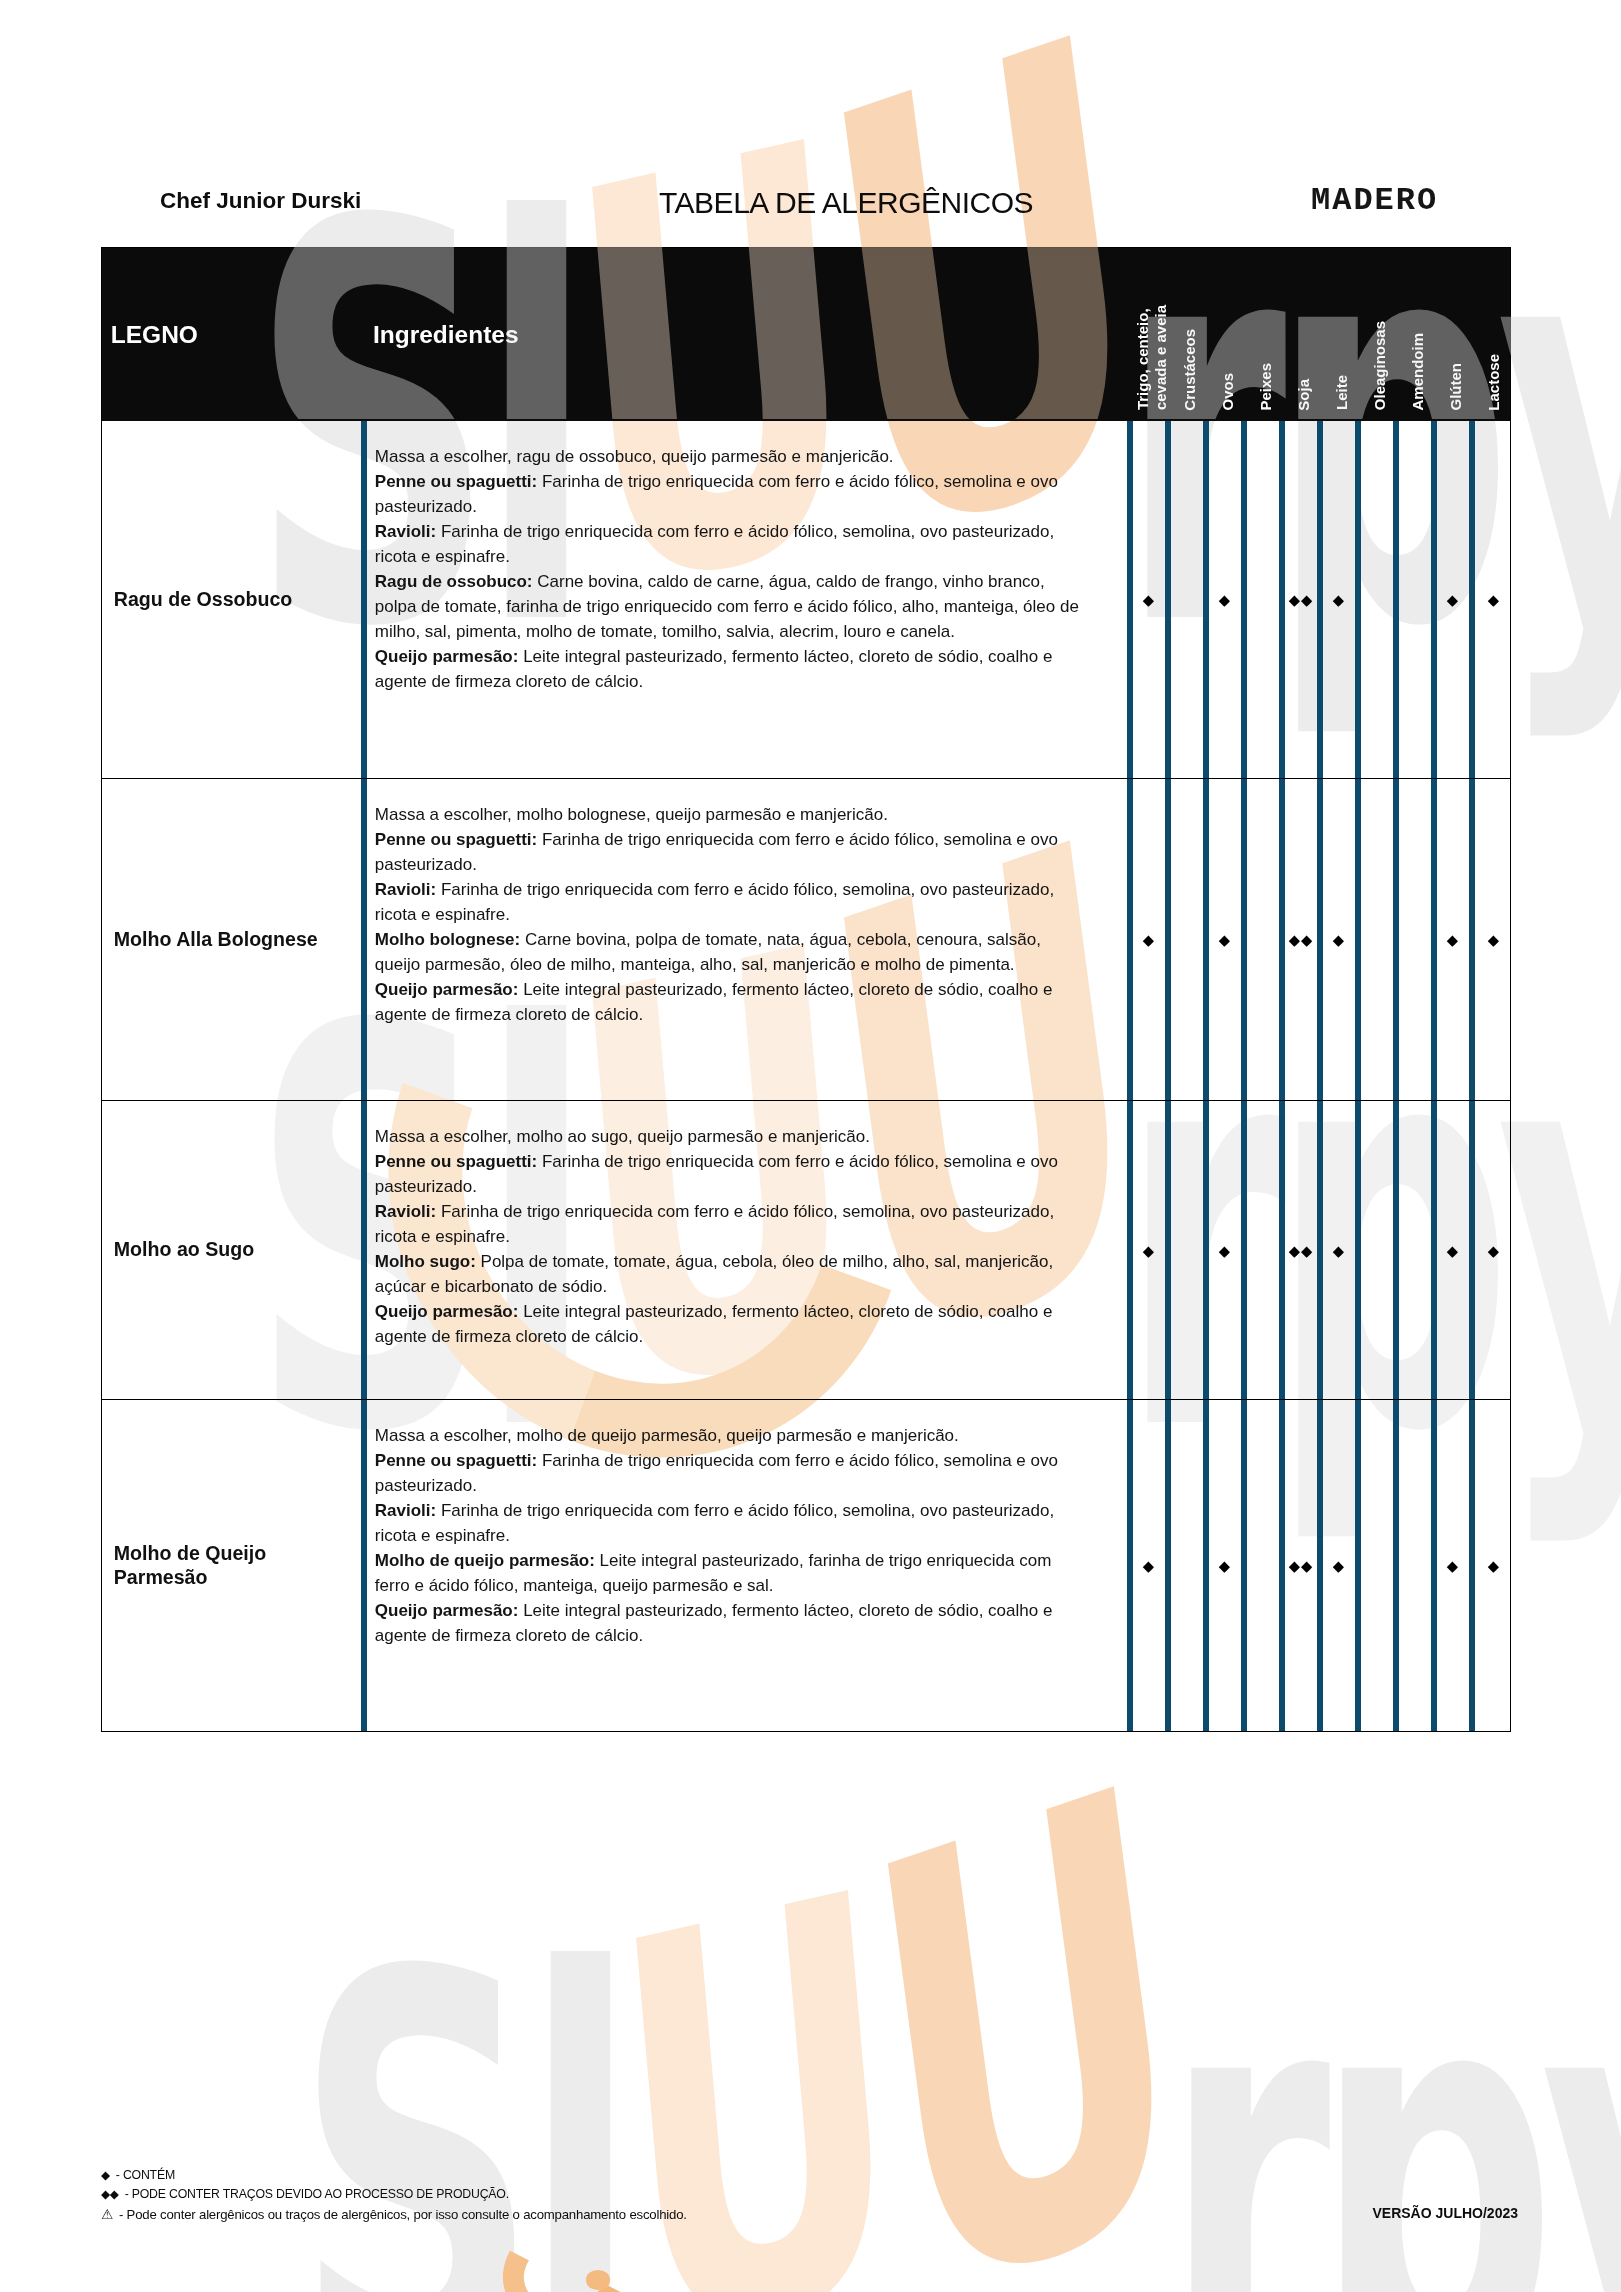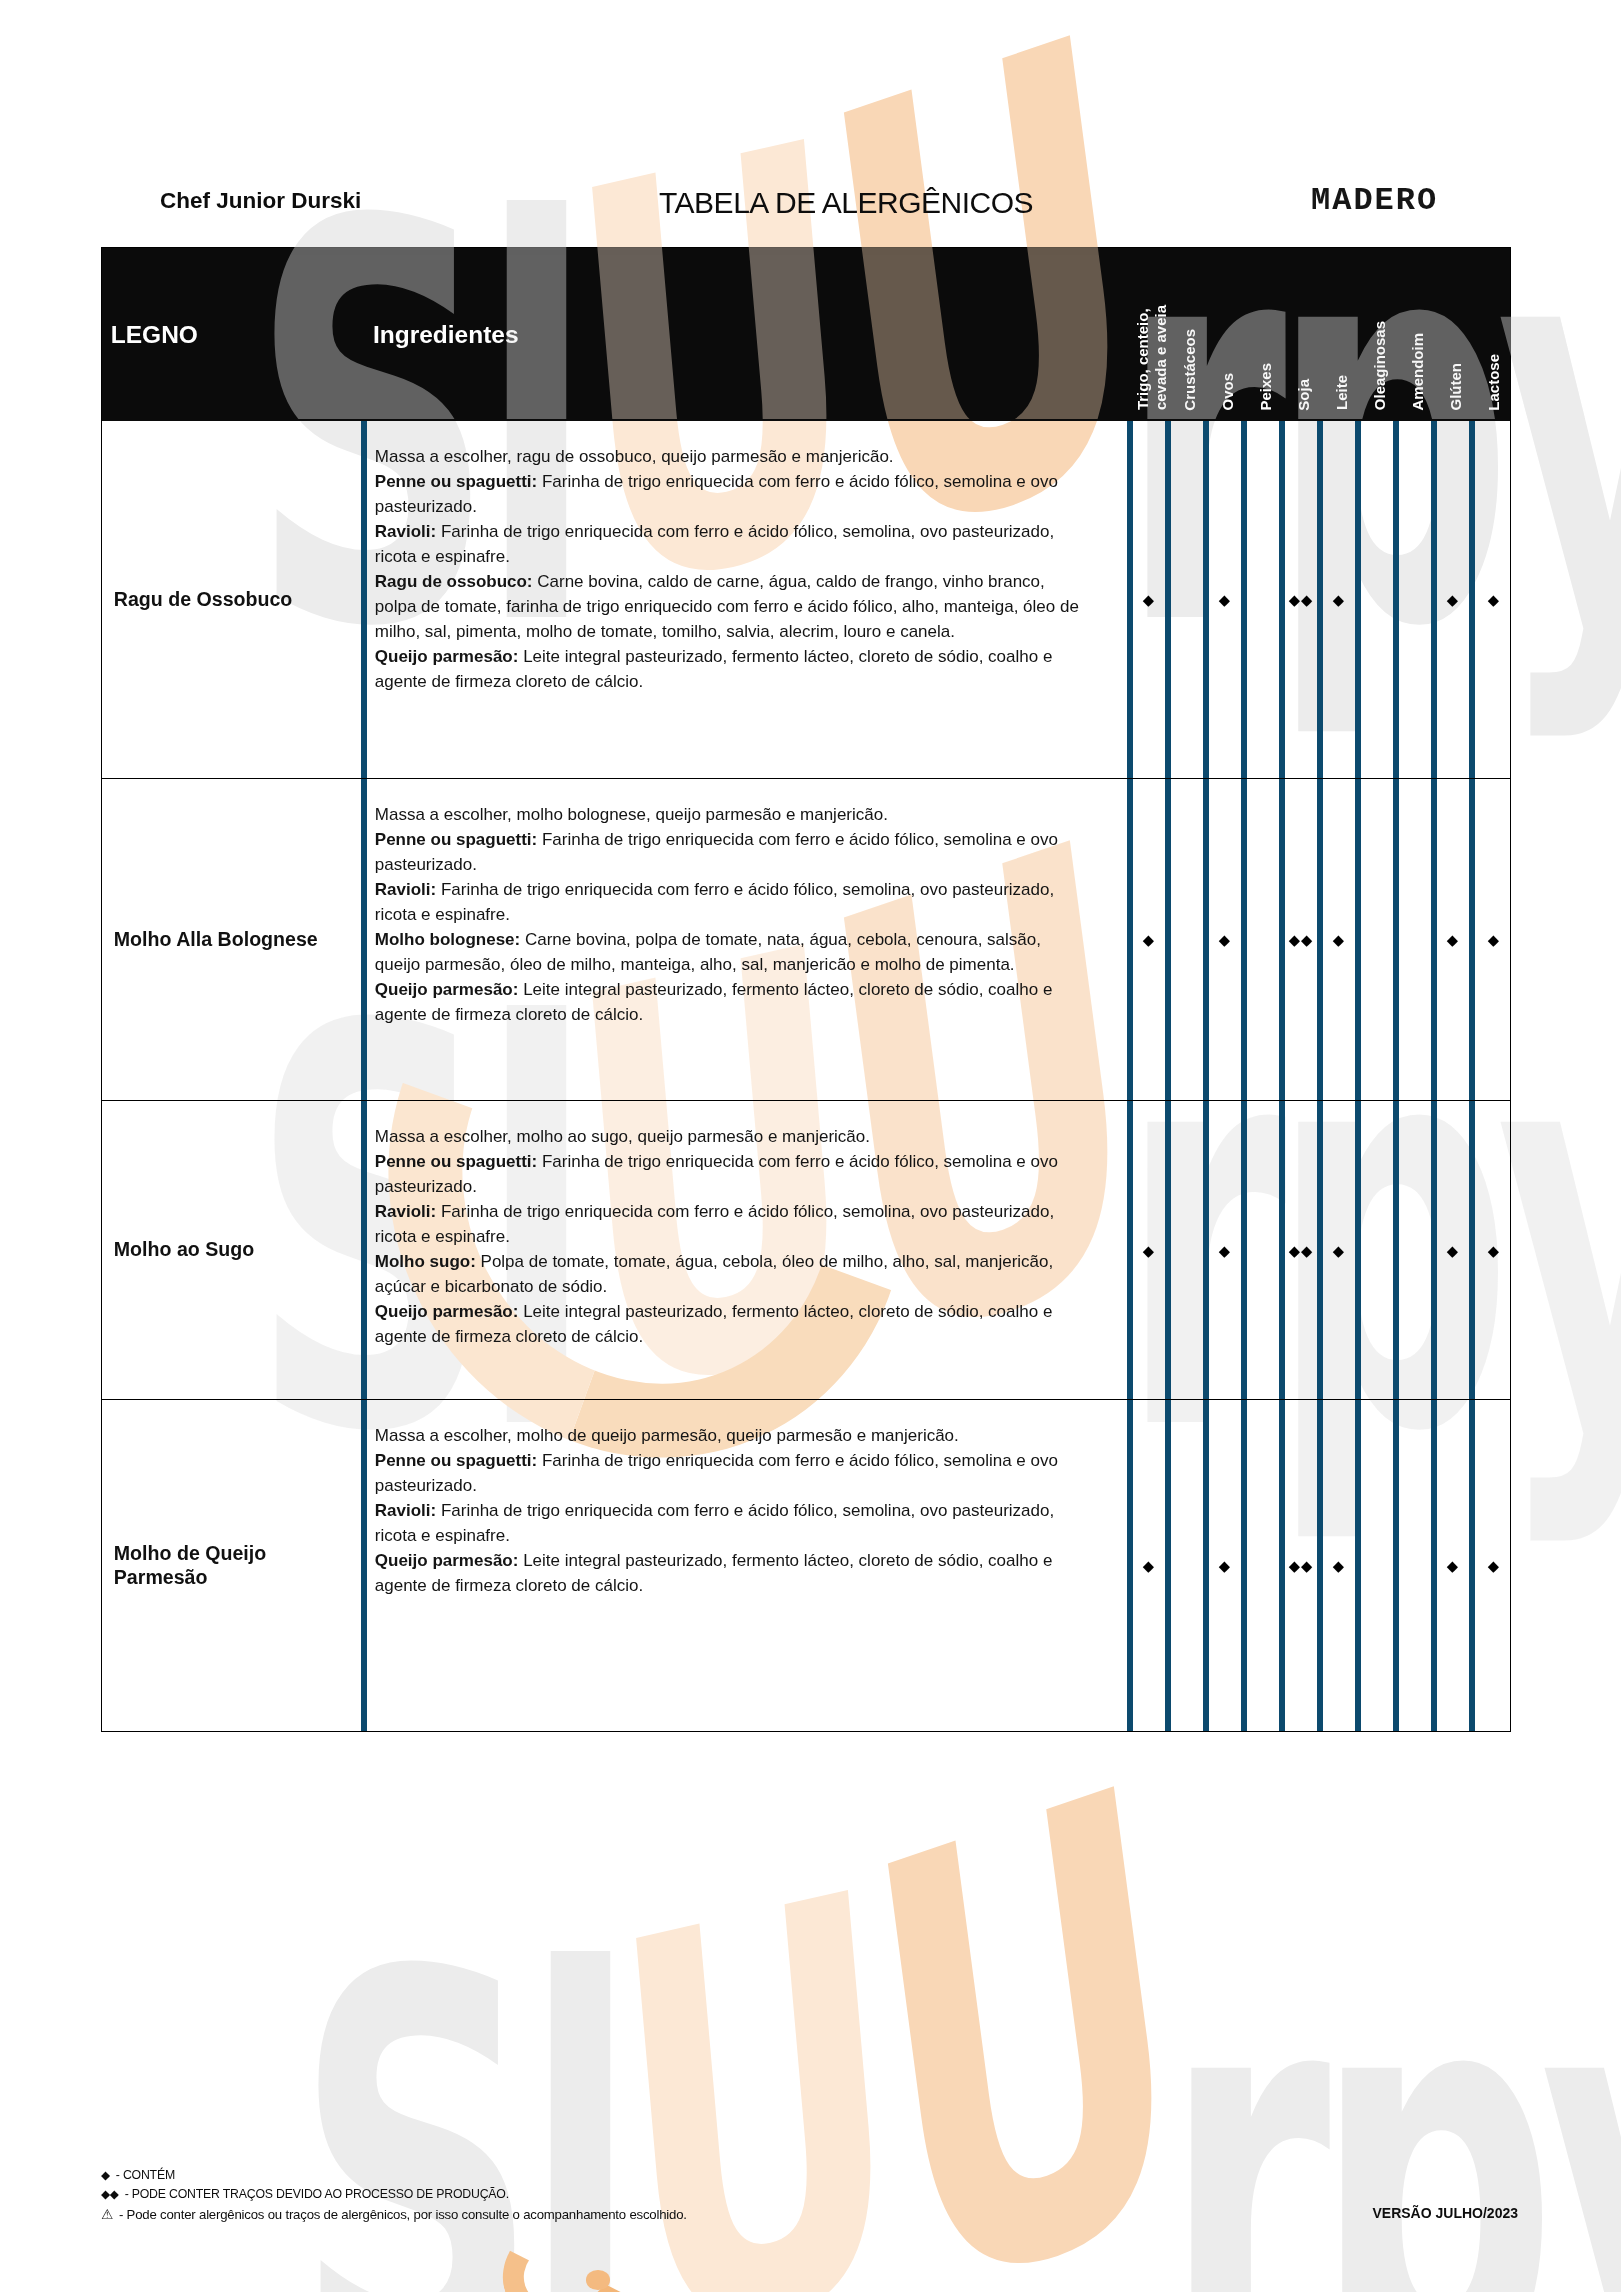--- a/index.html
+++ b/index.html
@@ -190,20 +190,21 @@
           </div>
           <div class="t-row" style="height: 331px;">
             <div class="dish-cell">
               <span>Molho de Queijo
 Parmesão</span>
             </div>
             <div class="ing-cell">
               <p>Massa a escolher, molho de queijo parmesão, queijo parmesão e manjericão.</p>
               <p><b>Penne ou spaguetti:</b> Farinha de trigo enriquecida com ferro e ácido fólico, semolina e ovo pasteurizado.</p>
               <p><b>Ravioli:</b> Farinha de trigo enriquecida com ferro e ácido fólico, semolina, ovo pasteurizado, ricota e espinafre.</p>
+              <p><b>Molho de queijo parmesão:</b> Leite integral pasteurizado, farinha de trigo enriquecida com ferro e ácido fólico, manteiga, queijo parmesão e sal.</p>
               <p><b>Queijo parmesão:</b> Leite integral pasteurizado, fermento lácteo, cloreto de sódio, coalho e agente de firmeza cloreto de cálcio.</p>
             </div>
             <div class="mark-cell">◆</div>
             <div class="mark-cell"></div>
             <div class="mark-cell">◆</div>
             <div class="mark-cell"></div>
             <div class="mark-cell">◆◆</div>
             <div class="mark-cell">◆</div>
             <div class="mark-cell"></div>
             <div class="mark-cell"></div>

